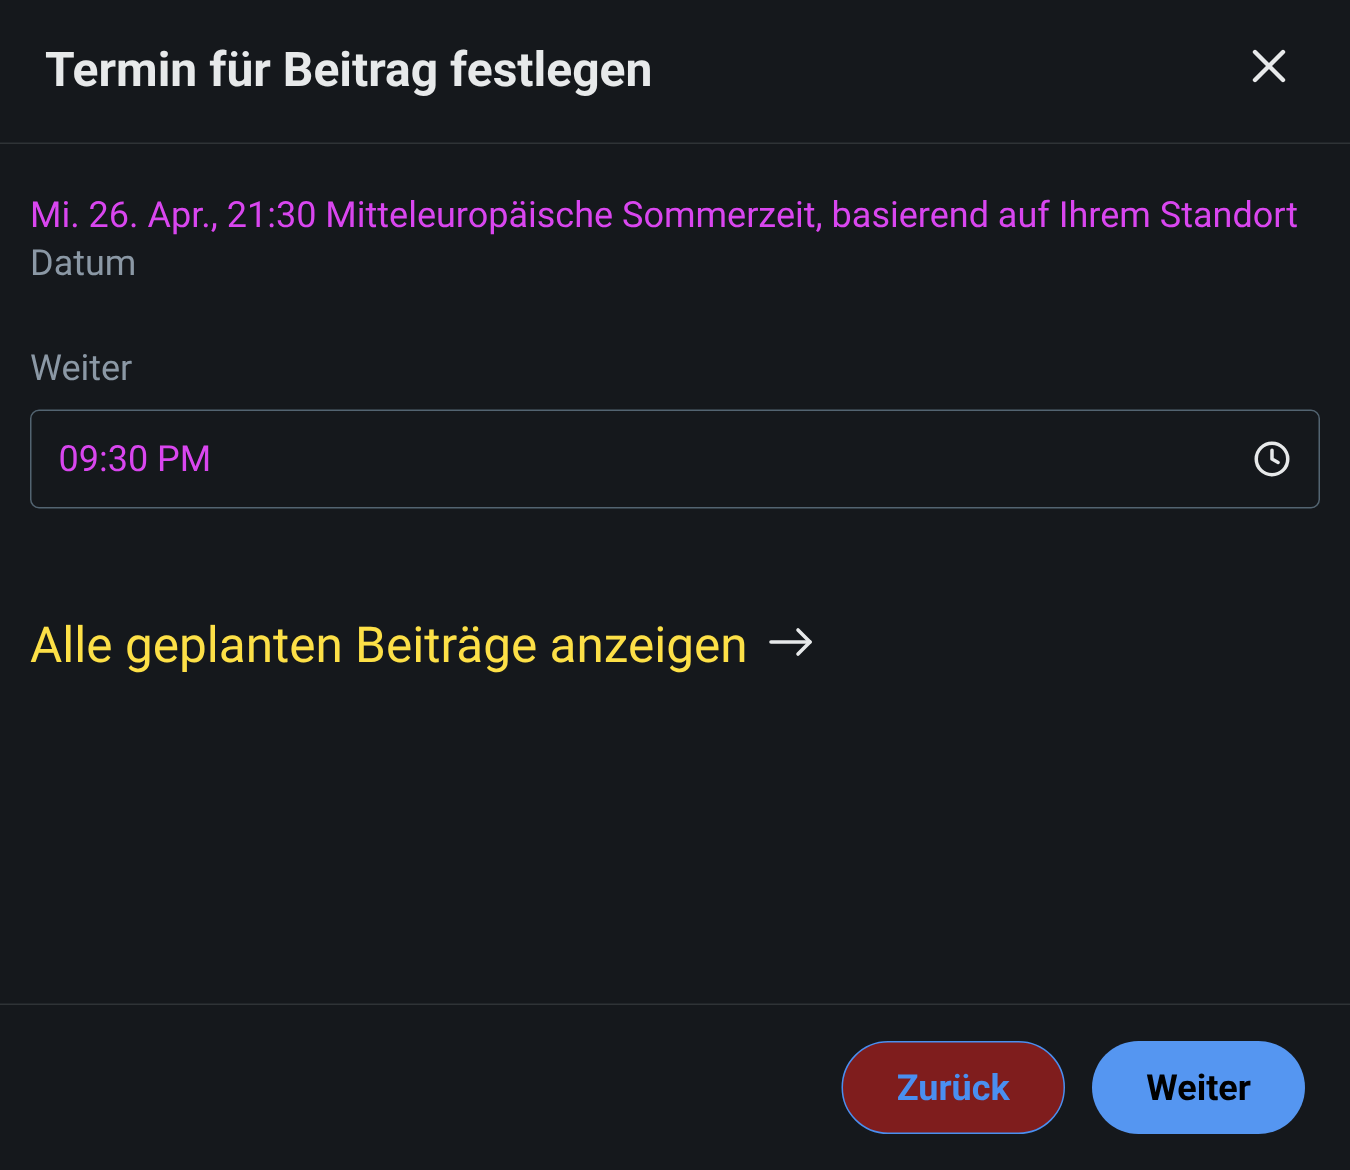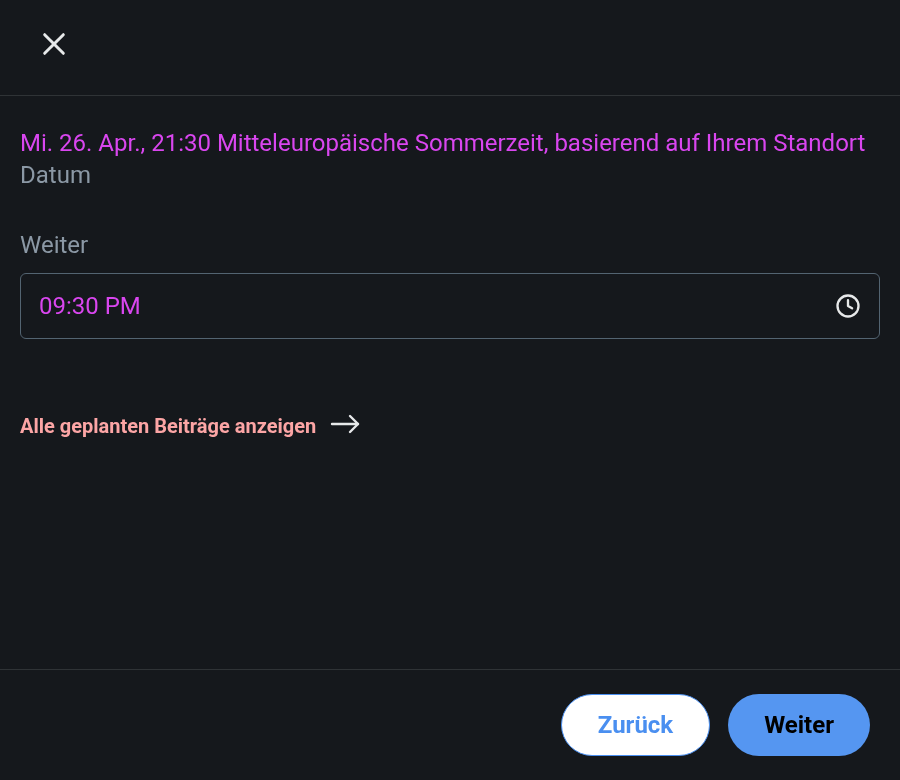--- a/index.html
+++ b/index.html
@@ -117,23 +117,23 @@
       stroke: #e7e9ea;
     }
     .link-row {
       display: flex;
       align-items: center;
       gap: 14px;
       margin-top: 44px;
       cursor: pointer;
     }
     .link-text {
-      font-size: 20px;
-      font-weight: 700;
-      color: #fca5a5;
+      font-size: 33px;
+      font-weight: 400;
+      color: #fde047;
     }
     .arrow-icon svg {
       width: 32px;
       height: 26px;
       stroke: #e7e9ea;
     }
     .footer {
       border-top: 1px solid #2f3336;
       padding: 24px 30px;
       display: flex;
@@ -142,35 +142,36 @@
     }
     .btn {
       padding: 16px 36px;
       border-radius: 999px;
       font-size: 24px;
       font-weight: 700;
       cursor: pointer;
       font-family: inherit;
     }
     .btn-secondary {
-      background: #ffffff;
+      background: #7f1d1d;
       color: #4a8ff0;
       border: 1.5px solid #4a8ff0;
     }
     .btn-primary {
       background: #5596f1;
       color: #000000;
       border: none;
     }
   </style>
 </head>
 <body>
 
 <div class="dialog">
   <div class="header">
+    <h1 class="header-title">Termin für Beitrag festlegen</h1>
     <button class="close-button">
       <span>
         <svg viewBox="0 0 24 24" fill="none" stroke-width="2.2" stroke-linecap="round">
           <line x1="5" y1="5" x2="19" y2="19"></line>
           <line x1="19" y1="5" x2="5" y2="19"></line>
         </svg>
       </span>
     </button>
   </div>
 

